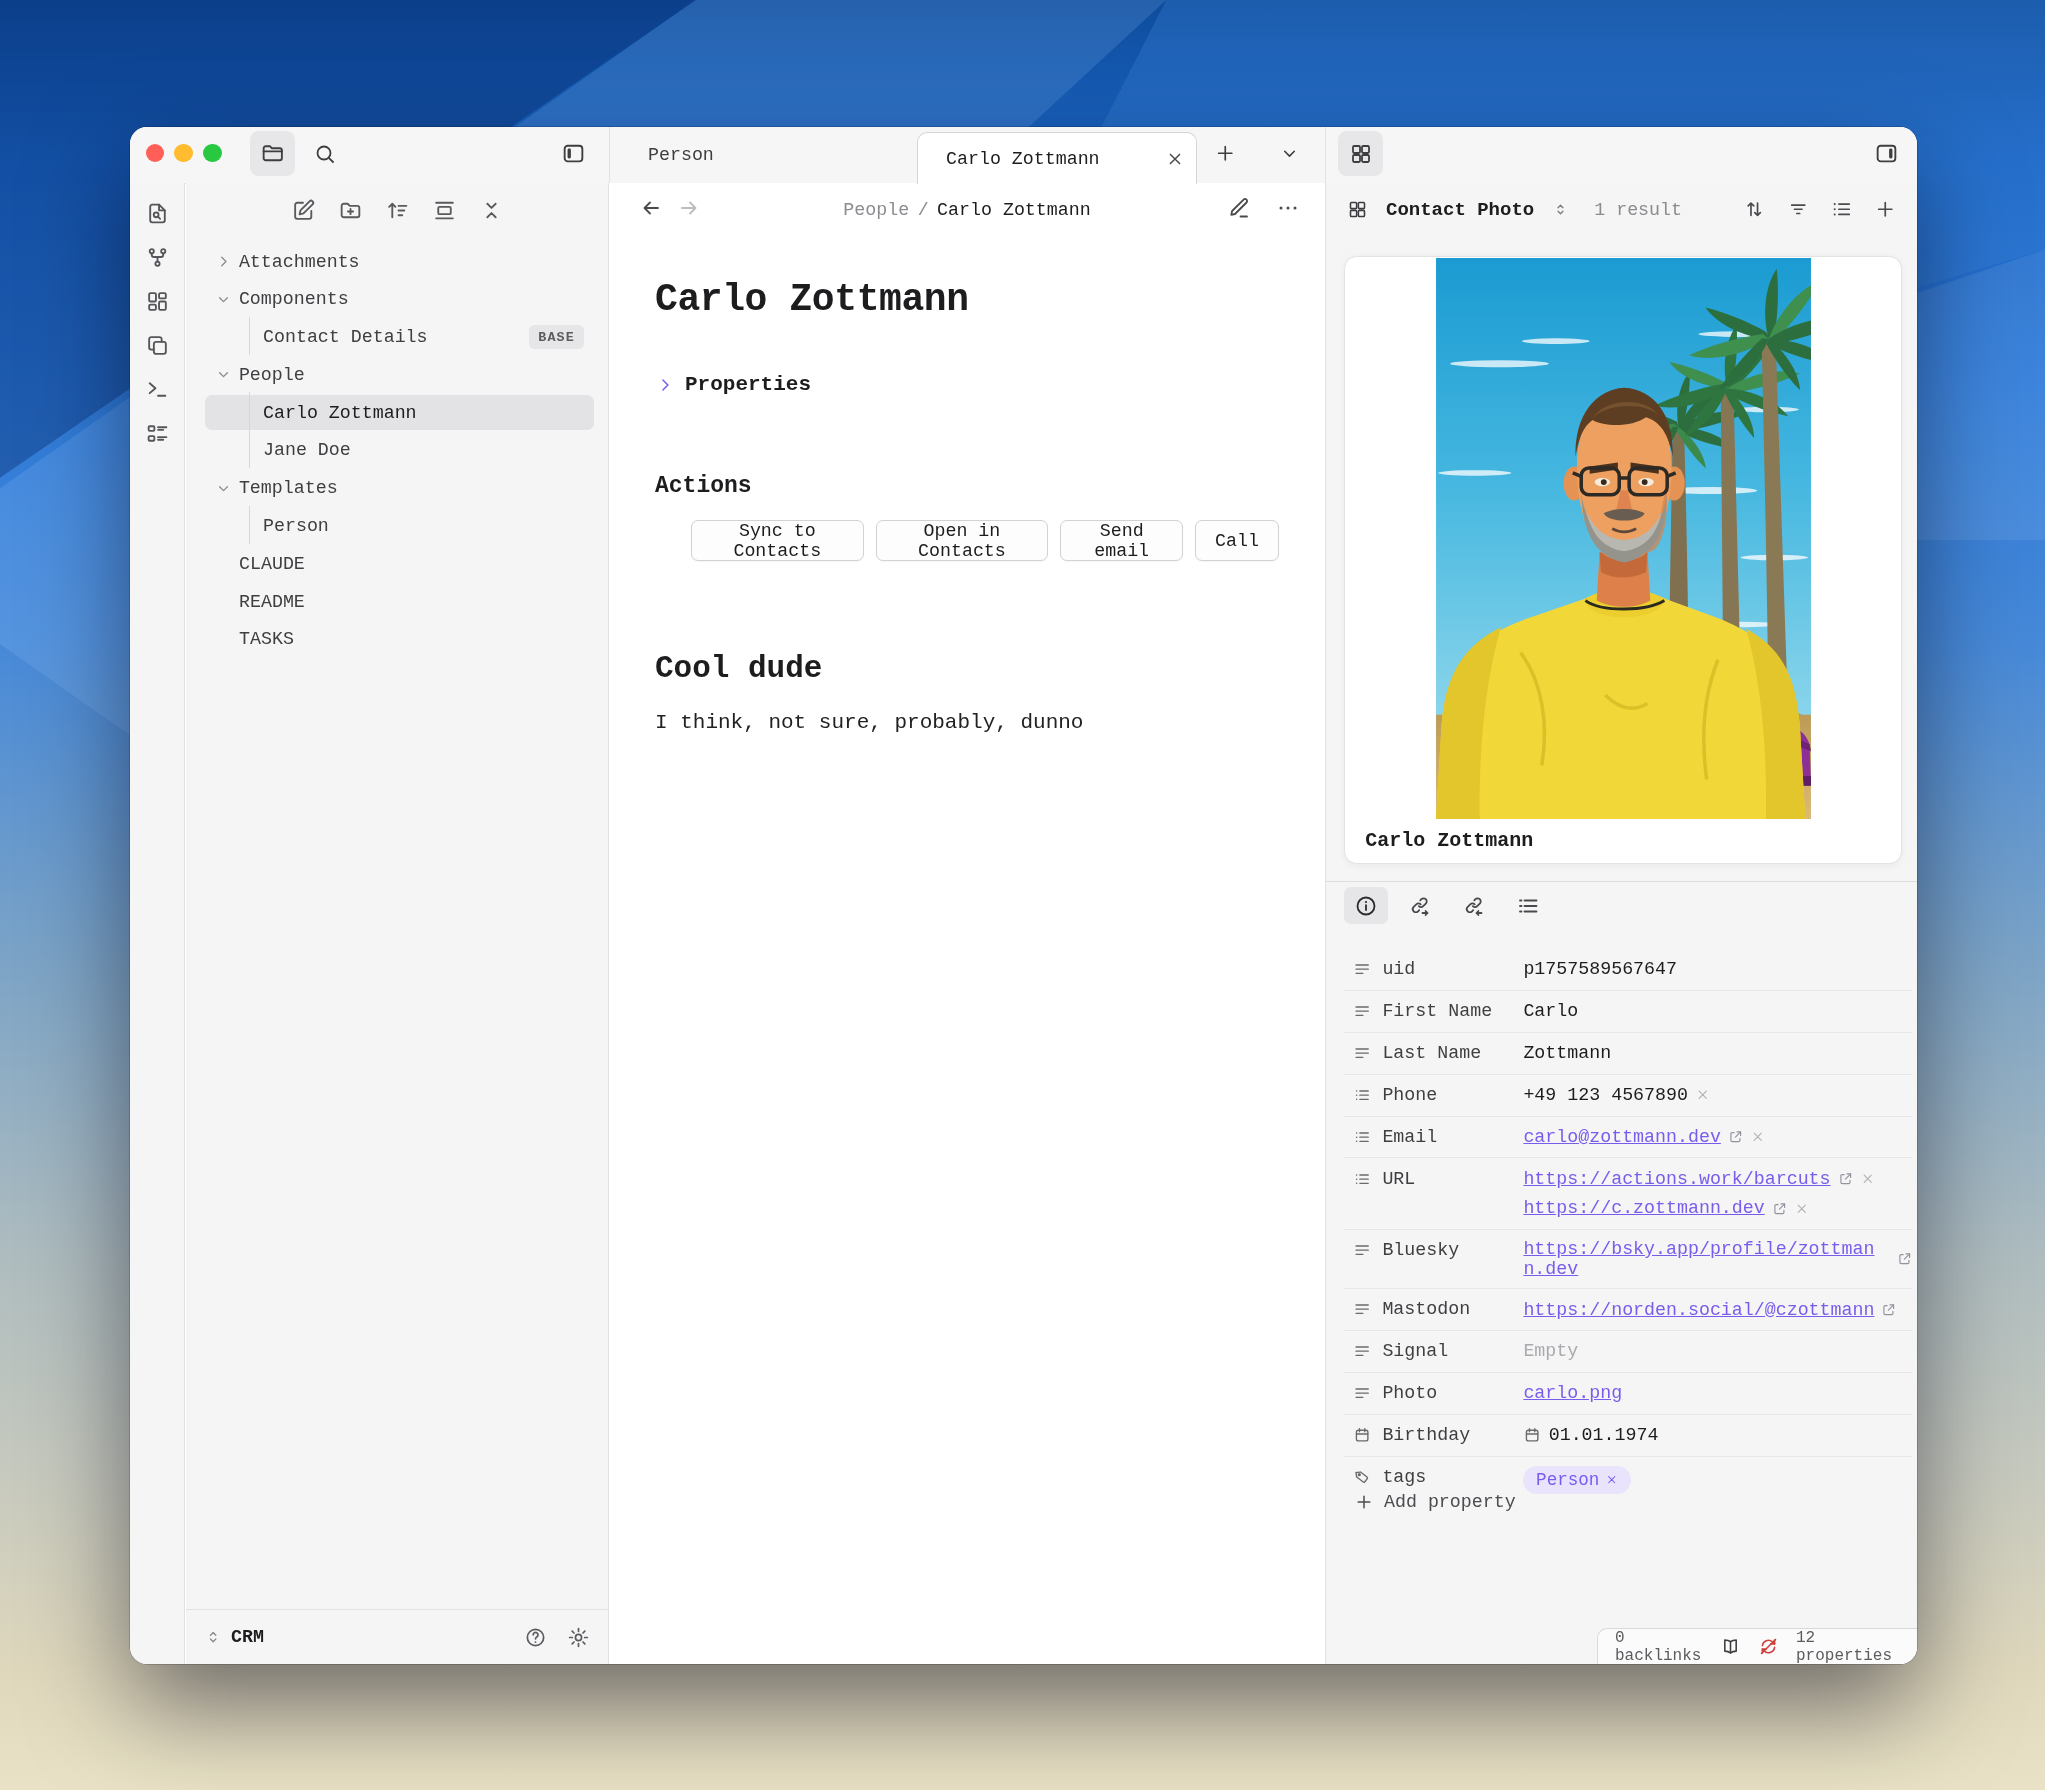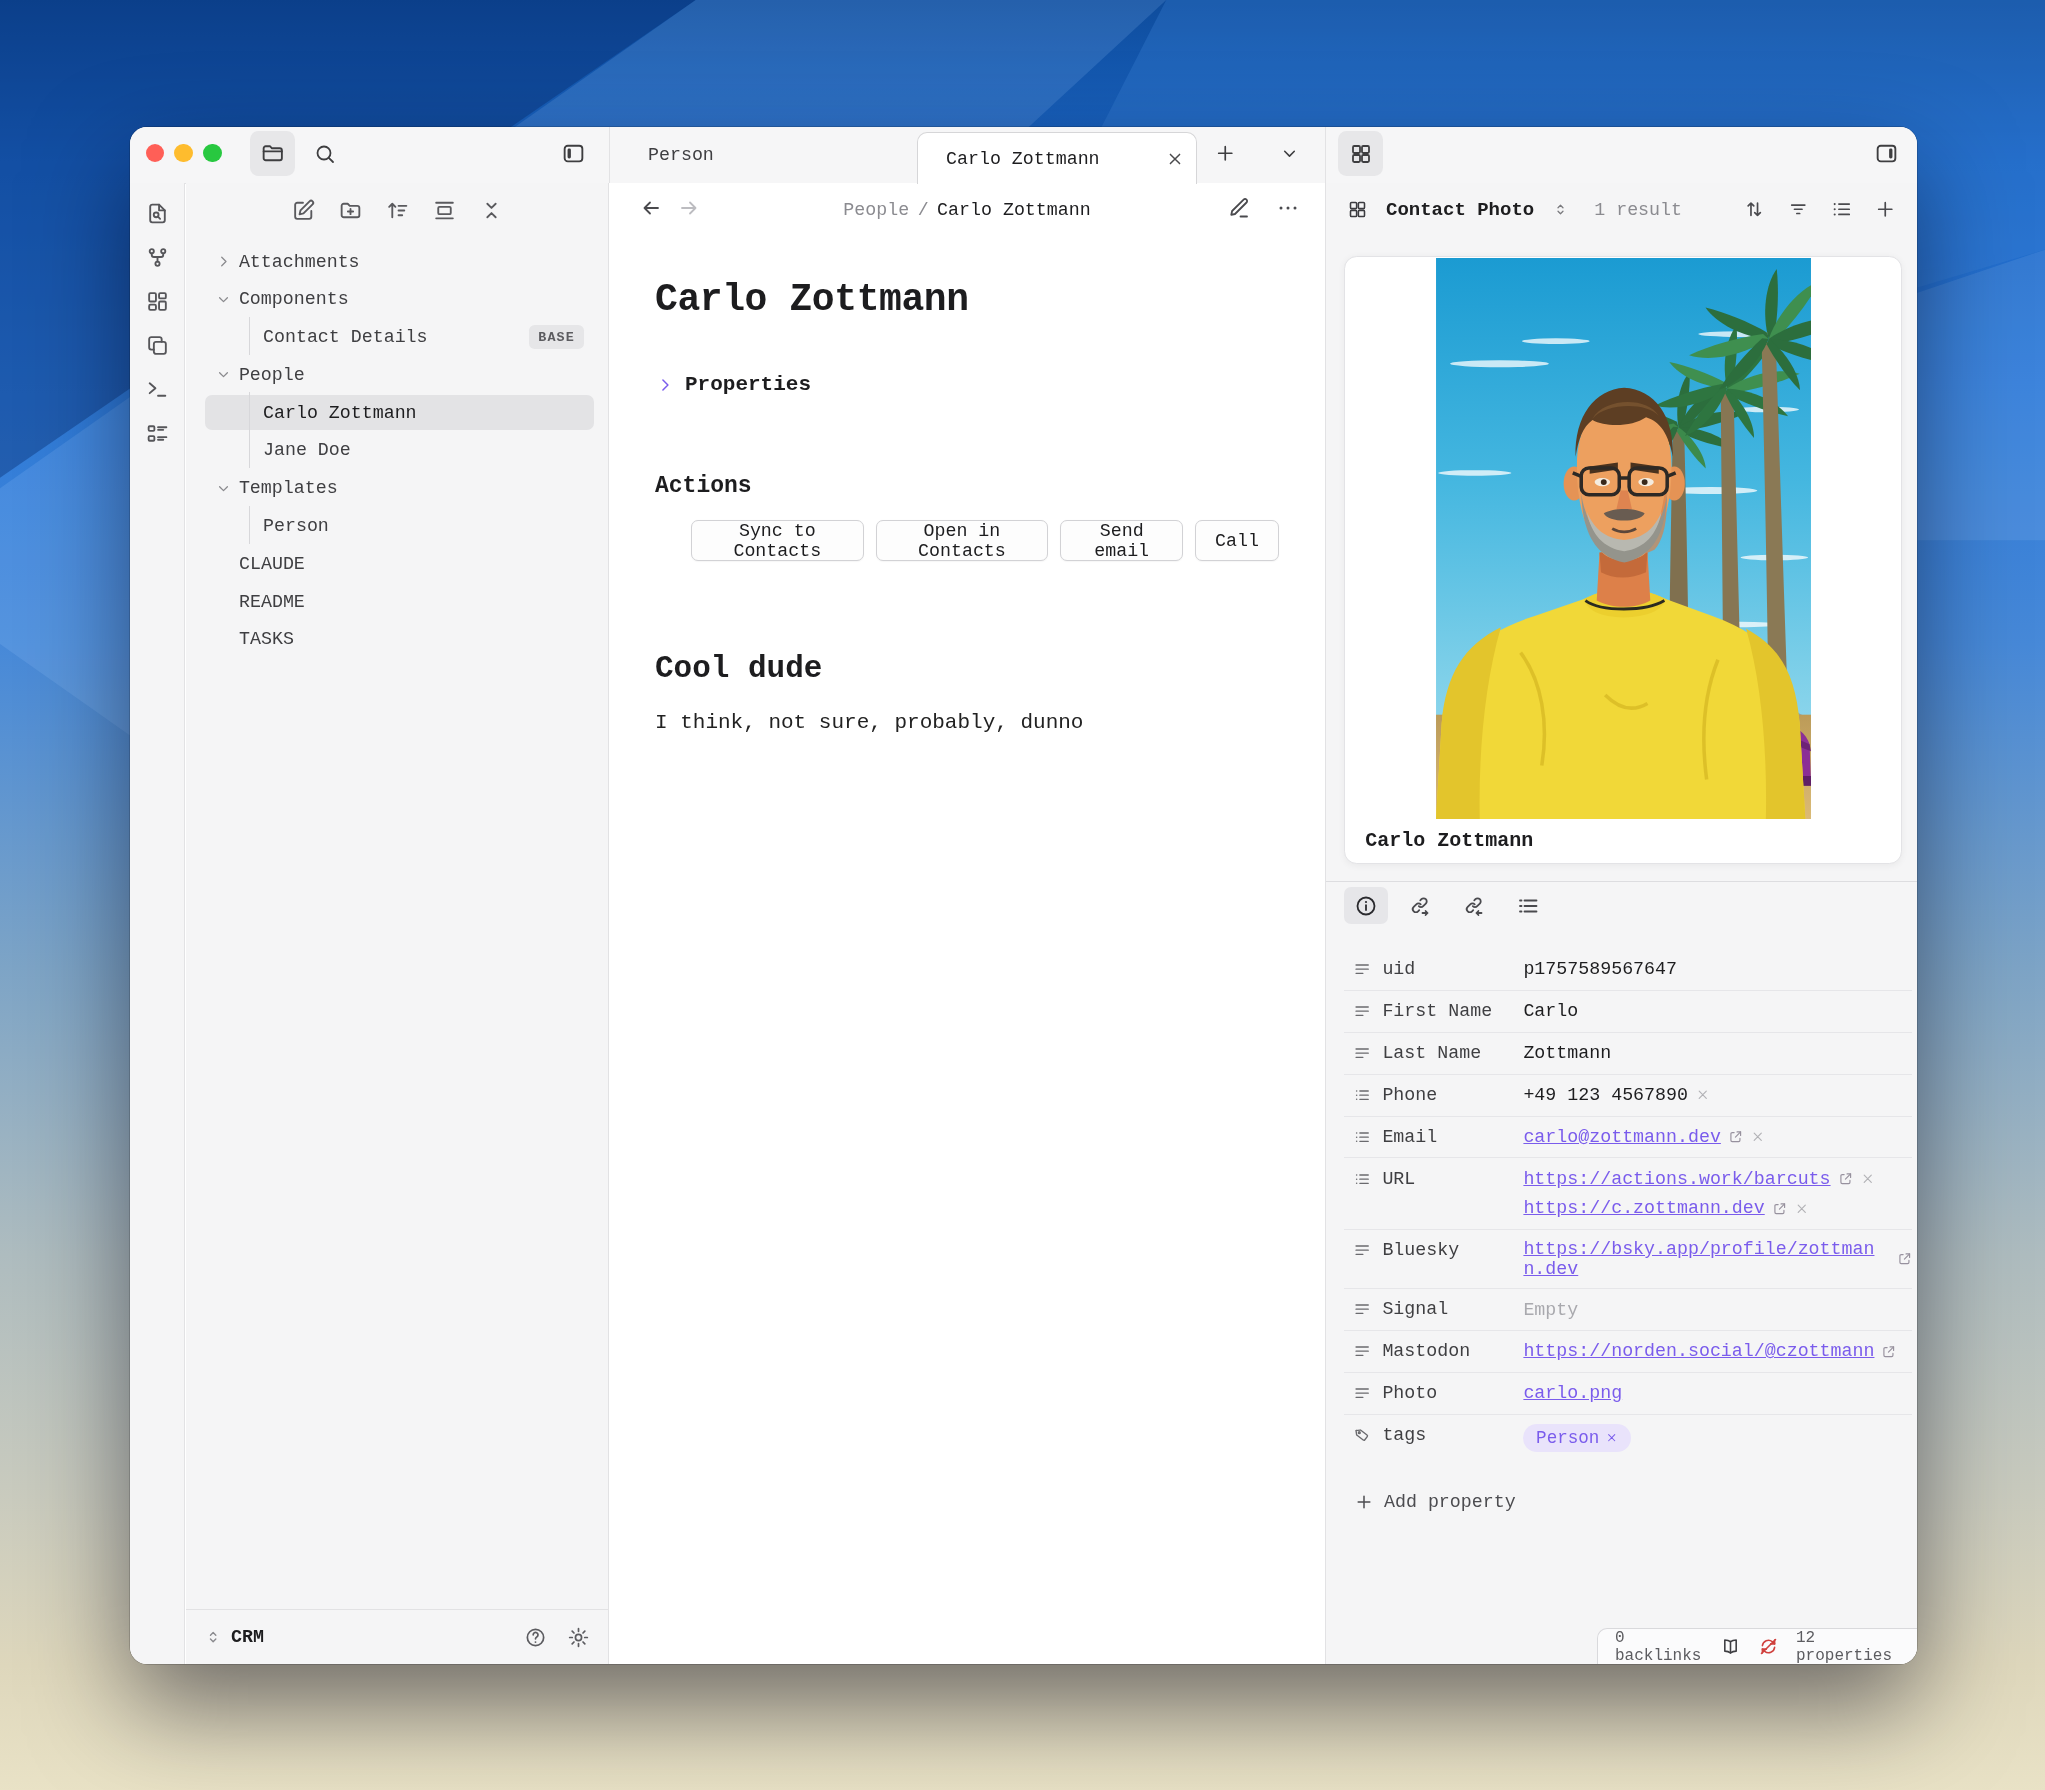--- a/index.html
+++ b/index.html
@@ -743,51 +743,67 @@
                   <path d="M11.5 12.5 19.5 4.5"></path>
                   <path d="M14 4.5h5.5V10"></path>
                 </svg>
               </div>
             </div>
           </div>
           <div class="prow">
             <svg class="ic picon" width="18.3" height="18.3" viewBox="0 0 24 24">
               <path d="M4 6.5h16M4 12h16M4 17.5h9"></path>
             </svg>
-            <div class="plabel">Signal</div>
-            <div class="pvals">
-              <div class="pline">
-                <span class="pempty">Empty</span>
-              </div>
-            </div>
-          </div>
-          <div class="prow">
-            <svg class="ic picon" width="18.3" height="18.3" viewBox="0 0 24 24">
-              <path d="M4 6.5h16M4 12h16M4 17.5h9"></path>
-            </svg>
             <div class="plabel">Mastodon</div>
             <div class="pvals">
               <div class="pline">
                 <a class="plink">https://norden.social/@czottmann</a>
                 <svg class="ic extic" width="15.5" height="15.5" viewBox="0 0 24 24">
                   <path d="M9.5 5.5H6.5a2 2 0 0 0-2 2v10a2 2 0 0 0 2 2h10a2 2 0 0 0 2-2v-3"></path>
                   <path d="M11.5 12.5 19.5 4.5"></path>
                   <path d="M14 4.5h5.5V10"></path>
                 </svg>
               </div>
             </div>
           </div>
           <div class="prow">
             <svg class="ic picon" width="18.3" height="18.3" viewBox="0 0 24 24">
               <path d="M4 6.5h16M4 12h16M4 17.5h9"></path>
             </svg>
+            <div class="plabel">Signal</div>
+            <div class="pvals">
+              <div class="pline">
+                <span class="pempty">Empty</span>
+              </div>
+            </div>
+          </div>
+          <div class="prow">
+            <svg class="ic picon" width="18.3" height="18.3" viewBox="0 0 24 24">
+              <path d="M4 6.5h16M4 12h16M4 17.5h9"></path>
+            </svg>
             <div class="plabel">Photo</div>
             <div class="pvals">
               <div class="pline">
                 <a class="plink">carlo.png</a>
+              </div>
+            </div>
+          </div>
+          <div class="prow">
+            <svg class="ic picon" width="18.3" height="18.3" viewBox="0 0 24 24">
+              <rect x="4.5" y="5.5" width="15" height="14" rx="2.5"></rect>
+              <path d="M8.5 3.5v4M15.5 3.5v4M4.5 10.5h15"></path>
+            </svg>
+            <div class="plabel">Birthday</div>
+            <div class="pvals">
+              <div class="pline">
+                <svg class="ic dateic" width="18.3" height="18.3" viewBox="0 0 24 24">
+                  <rect x="4.5" y="5.5" width="15" height="14" rx="2.5"></rect>
+                  <path d="M8.5 3.5v4M15.5 3.5v4M4.5 10.5h15"></path>
+                </svg>
+                <span class="pdate">01.01.1974</span>
               </div>
             </div>
           </div>
           <div class="prow">
             <svg class="ic picon" width="18.3" height="18.3" viewBox="0 0 24 24">
               <path d="M4.7 5h5.4c.4 0 .78.16 1.06.44l7.2 7.2a1.5 1.5 0 0 1 0 2.12l-3.7 3.7a1.5 1.5 0 0 1-2.12 0l-7.2-7.2A1.5 1.5 0 0 1 4.9 10.2V5.7c0-.4.3-.7.7-.7z" transform="rotate(-8 12 12)"></path>
               <circle cx="8.3" cy="8.7" r="1.2"></circle>
             </svg>
             <div class="plabel">tags</div>
             <div class="pvals">

